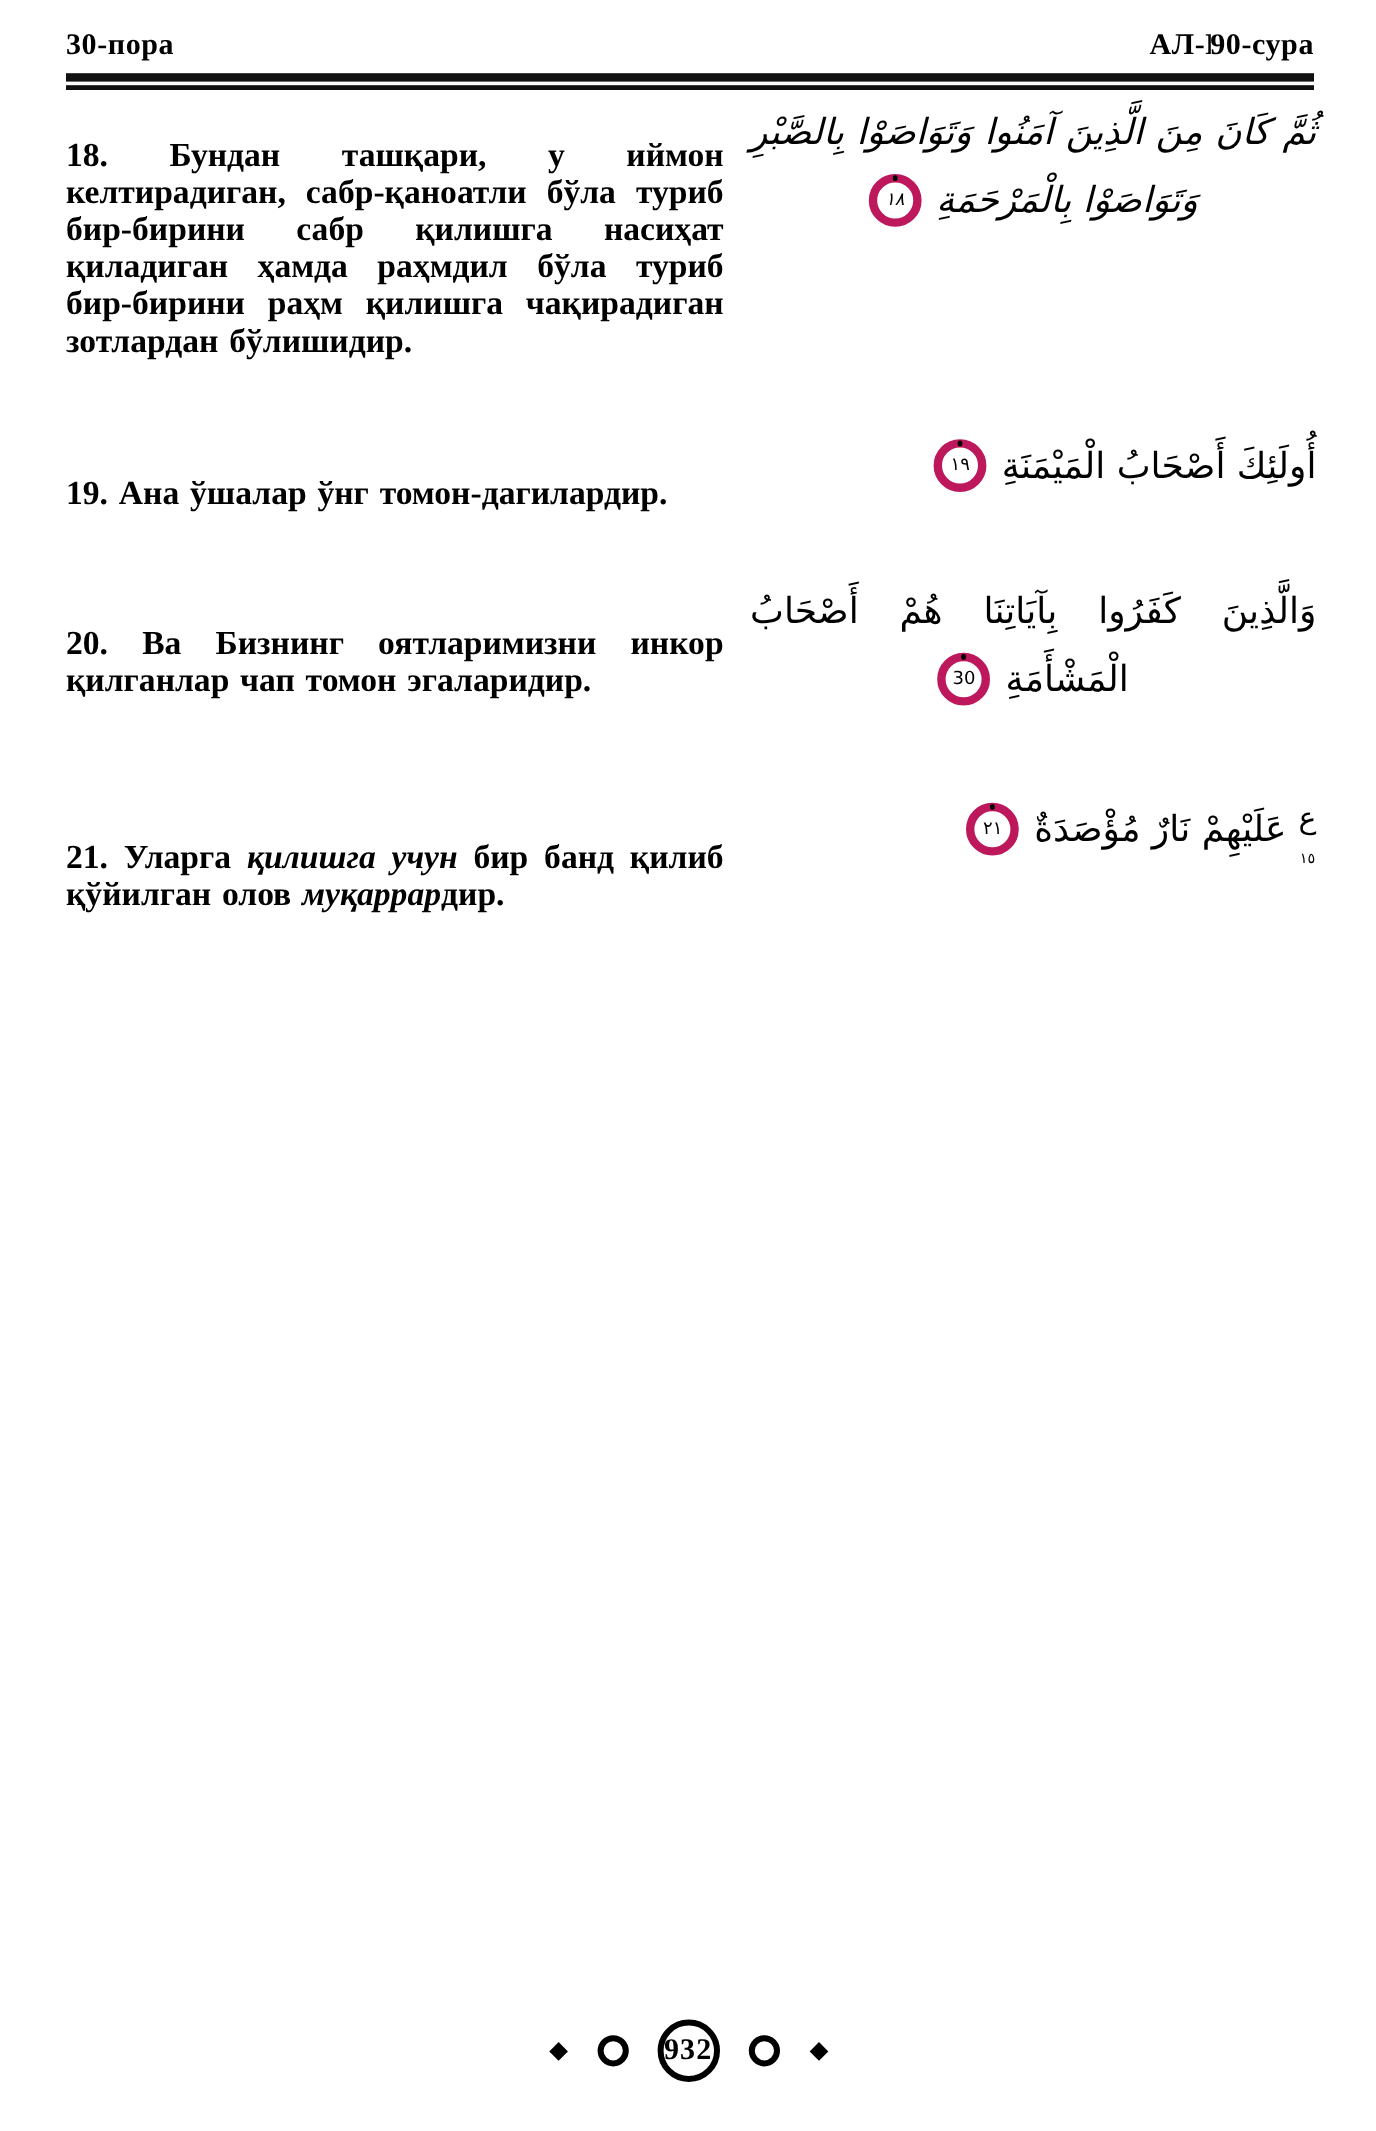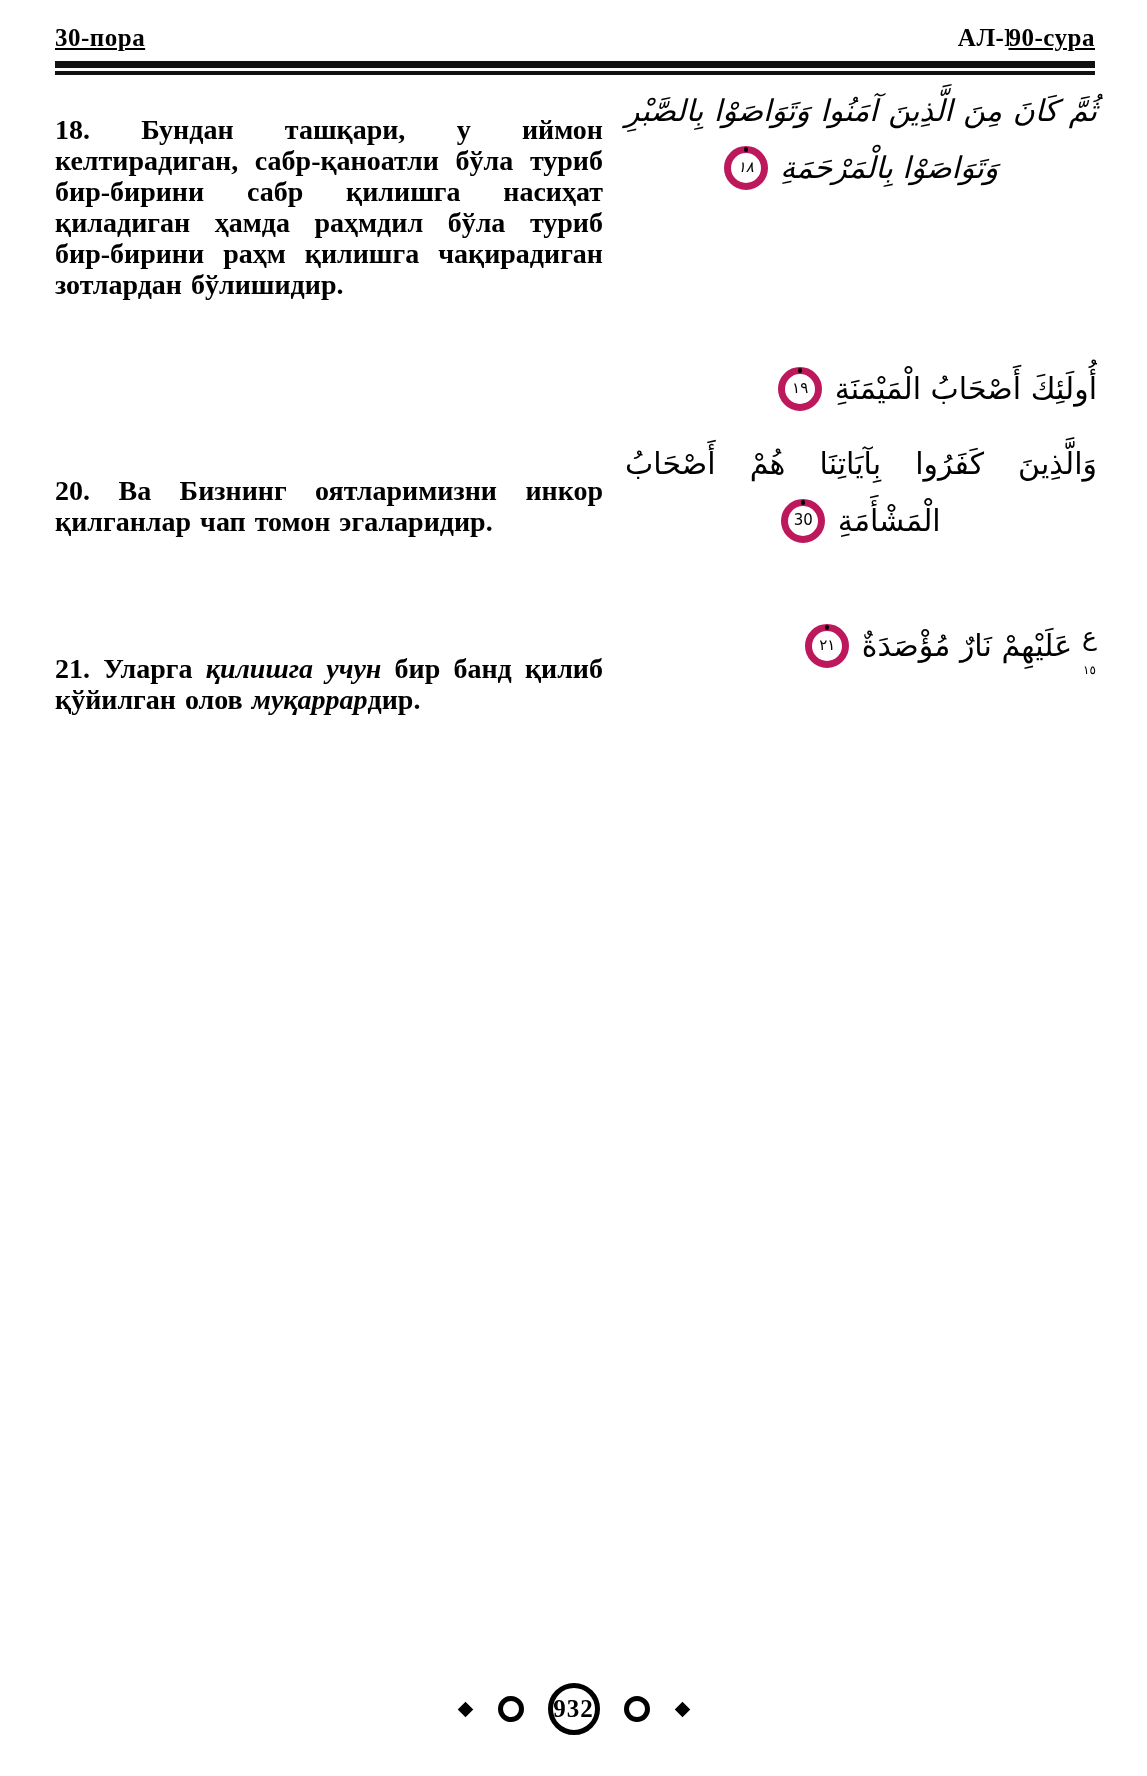--- a/index.html
+++ b/index.html
@@ -8,21 +8,21 @@
     width:1147px;height:1776px;
     background:#ffffff;color:#000;
     font-family:"Liberation Serif","DejaVu Serif",serif;
     overflow:hidden;
     margin:0 auto;
   }
   
   .hdr{
     position:absolute;top:24px;left:55px;right:52px;
     display:flex;justify-content:space-between;align-items:baseline;
-    font-weight:bold;font-size:25px;letter-spacing:.5px;text-decoration:underline;
+    font-weight:bold;font-size:25px;letter-spacing:.5px;
   }
   .hdr .center{position:absolute;left:0;right:0;text-align:right;}
   .hdr .side{position:relative;z-index:1;background:#fff;}
   .rule{
     position:absolute;top:61px;left:55px;right:52px;
     height:3px;
     border-top:7px solid #111;
     border-bottom:4px solid #111;
   }
   
@@ -36,21 +36,21 @@
   .ar{
     flex:1;min-width:0;margin-left:22px;
     direction:rtl;unicode-bidi:isolate;
     font-family:"DejaVu Sans","DejaVu Serif",sans-serif;
     font-size:30px;line-height:57px;
     text-align:right;
   }
   .ar.multi{text-align:justify;text-align-last:center;}
   .row18{margin-top:4px;}
   .row19{margin-top:40px;}
-  .row20{justify-content:flex-end;}
+  .row20{margin-top:38px;justify-content:flex-end;}
   .row21{margin-top:46px;}
   .row18 .ar{margin-top:-4px;font-style:italic;}
   .row19 .ar{margin-top:-8px;}
   .row20 .ar{margin-top:-12px;}
   .row21 .ar{margin-top:-8px;}
   
   .medallion{
     display:inline-flex;align-items:center;justify-content:center;
     width:30px;height:30px;border:7px solid #be185d;border-radius:50%;
     font-size:15px;line-height:1;vertical-align:middle;
@@ -108,20 +108,21 @@
   <div class="verses">
 
     <div class="vrow row18">
       <p class="uz"><span>18. Бундан ташқари, у иймон келтирадиган, сабр-қаноатли бўла туриб бир-бирини сабр қилишга насиҳат қиладиган ҳамда раҳмдил бўла туриб бир-бирини раҳм қилишга чақирадиган зотлардан бўлишидир.</span></p>
       <p class="ar multi" dir="rtl"><span>ثُمَّ كَانَ مِنَ الَّذِينَ آمَنُوا وَتَوَاصَوْا بِالصَّبْرِ وَتَوَاصَوْا بِالْمَرْحَمَةِ</span> <span class="medallion">
             <span>١٨</span>
           </span></p>
     </div>
 
     <div class="vrow row19">
+      <p class="uz"><span>19. Ана ўшалар ўнг томон-дагилардир.</span></p>
       <p class="ar" dir="rtl"><span>أُولَئِكَ أَصْحَابُ الْمَيْمَنَةِ</span> <span class="medallion">
             <span>١٩</span>
           </span></p>
     </div>
 
     <div class="vrow row20">
       <p class="uz"><span>20. Ва Бизнинг оятларимизни инкор қилганлар чап томон эгаларидир.</span></p>
       <p class="ar multi" dir="rtl"><span>وَالَّذِينَ كَفَرُوا بِآيَاتِنَا هُمْ أَصْحَابُ الْمَشْأَمَةِ</span> <span class="medallion">
             <span>30</span>
           </span></p>

